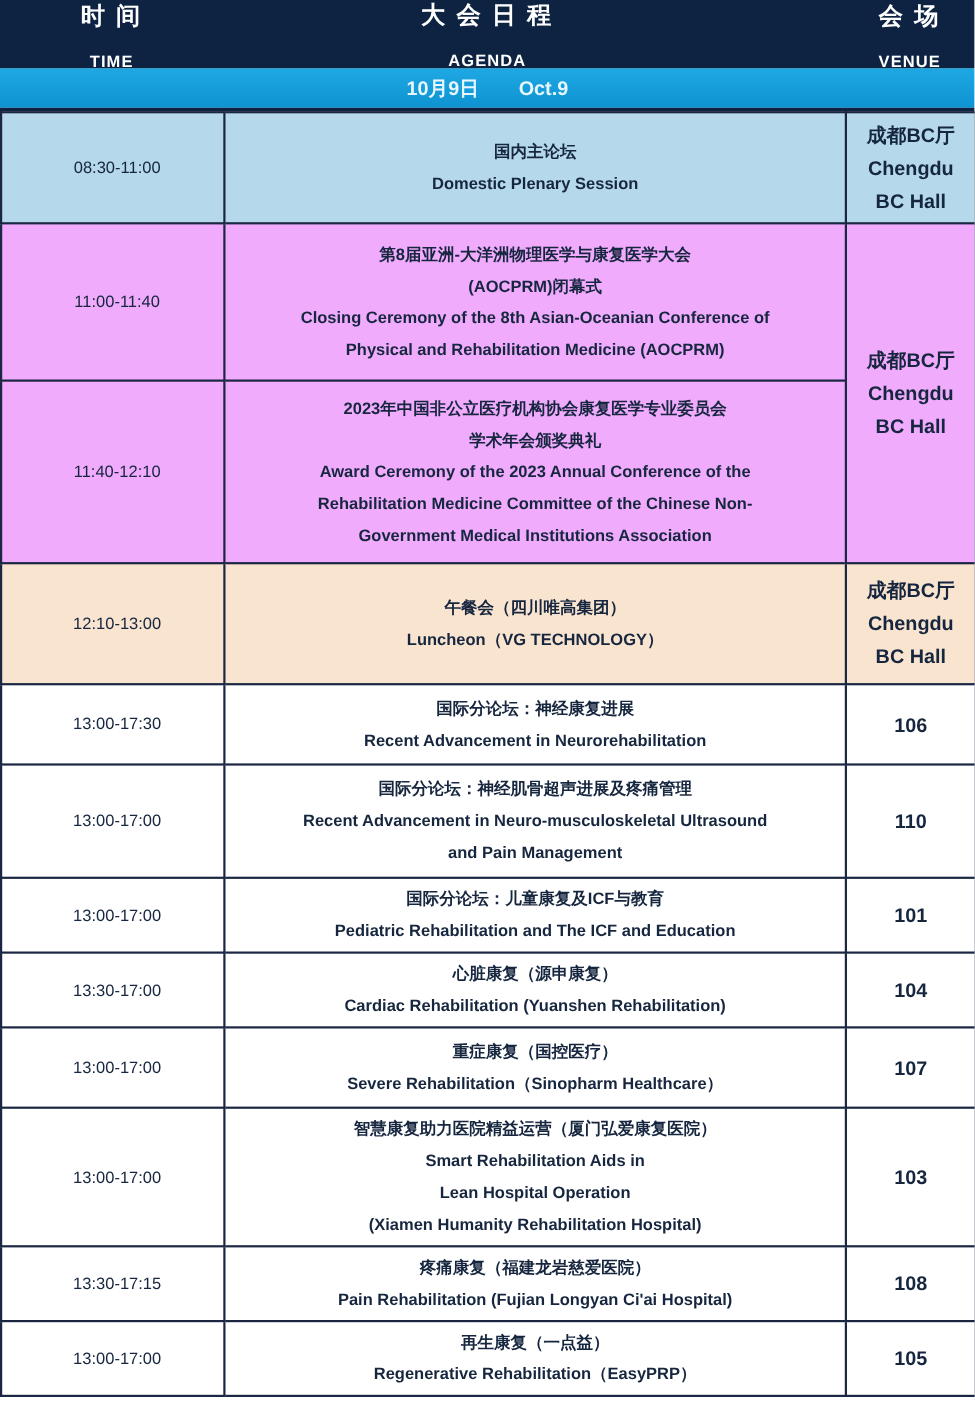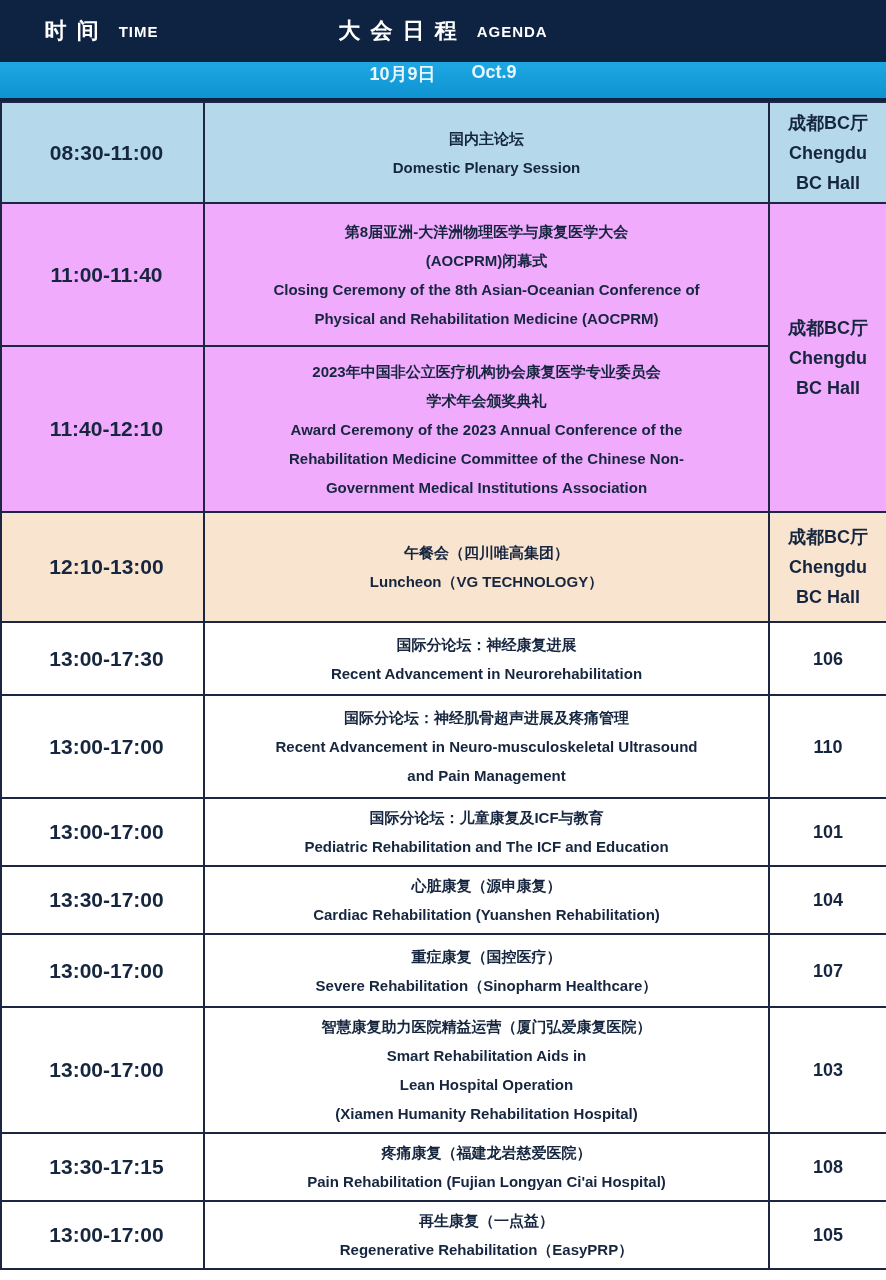--- a/index.html
+++ b/index.html
@@ -6,39 +6,39 @@
   .page{
     width:886px;height:1280px;overflow:hidden;
     font-family:"Liberation Sans","DejaVu Sans",sans-serif;
     color:#16263f;box-sizing:border-box;
   }
   
   .thead{
     height:62px;background:#0e2342;position:relative;
     display:grid;grid-template-columns:203px 1fr 118px;color:#ffffff;
   }
-  .th{display:flex;flex-direction:row;justify-content:center;align-items:center;gap:18px;}
+  .th{display:flex;flex-direction:column;justify-content:center;align-items:center;gap:18px;}
   .th-agenda{position:absolute;left:0;top:0;right:0;bottom:0;}
   .th-zh{font-size:22px;font-weight:700;letter-spacing:2px;}
   .th-en{font-size:15px;font-weight:700;letter-spacing:1px;}
   
   .banner{
     height:36px;background:linear-gradient(180deg,#1ea8e2,#0f93d2);
     border-bottom:3px solid #0e2342;
-    display:flex;justify-content:center;gap:36px;
+    display:flex;justify-content:center;align-items:center;gap:36px;
     color:#e6f7ff;font-weight:700;font-size:18px;
   }
   
   table{width:886px;border-collapse:collapse;table-layout:fixed;}
   col.c-time{width:203px;} col.c-agenda{width:565px;} col.c-venue{width:118px;}
   td{
     border:2px solid #1b2742;text-align:center;vertical-align:middle;
     padding:4px 8px;box-sizing:border-box;
   }
-  .time-cell{font-size:21px;font-weight:700;padding-left:16px;}
+  .time-cell{font-size:15px;font-weight:400;padding-left:16px;}
   .agenda-cell{font-size:15px;font-weight:600;white-space:pre-line;line-height:29px;}
   .venue-cell{font-size:18px;font-weight:600;white-space:pre-line;line-height:30px;}
   
   .bg-blue td{background:#b5d9ea;}
   .bg-lav td{background:#f0abfc;}
   .bg-cream td{background:#f9e4d0;}
   .bg-white td{background:#ffffff;}
   
   .rh1{height:101px;} .rh2{height:143px;} .rh3{height:166px;} .rh4{height:110px;}
   .rh5{height:73px;margin-top:12px;}  .rh6{height:103px;} .rh7{height:65px;}  .rh8{height:66px;}
@@ -52,20 +52,24 @@
   <header class="thead">
     <div class="th">
       <div class="th-zh">时 间</div>
       <div class="th-en">TIME</div>
     </div>
     <div class="th th-agenda">
       <div class="th-zh">大 会 日 程</div>
       <div class="th-en">AGENDA</div>
     </div>
     <div></div>
+    <div class="th">
+      <div class="th-zh">会 场</div>
+      <div class="th-en">VENUE</div>
+    </div>
   </header>
 
   <div class="banner">
     <span>10月9日</span>
     <span>Oct.9</span>
   </div>
 
   <table>
     <colgroup>
         <col class="c-time">

